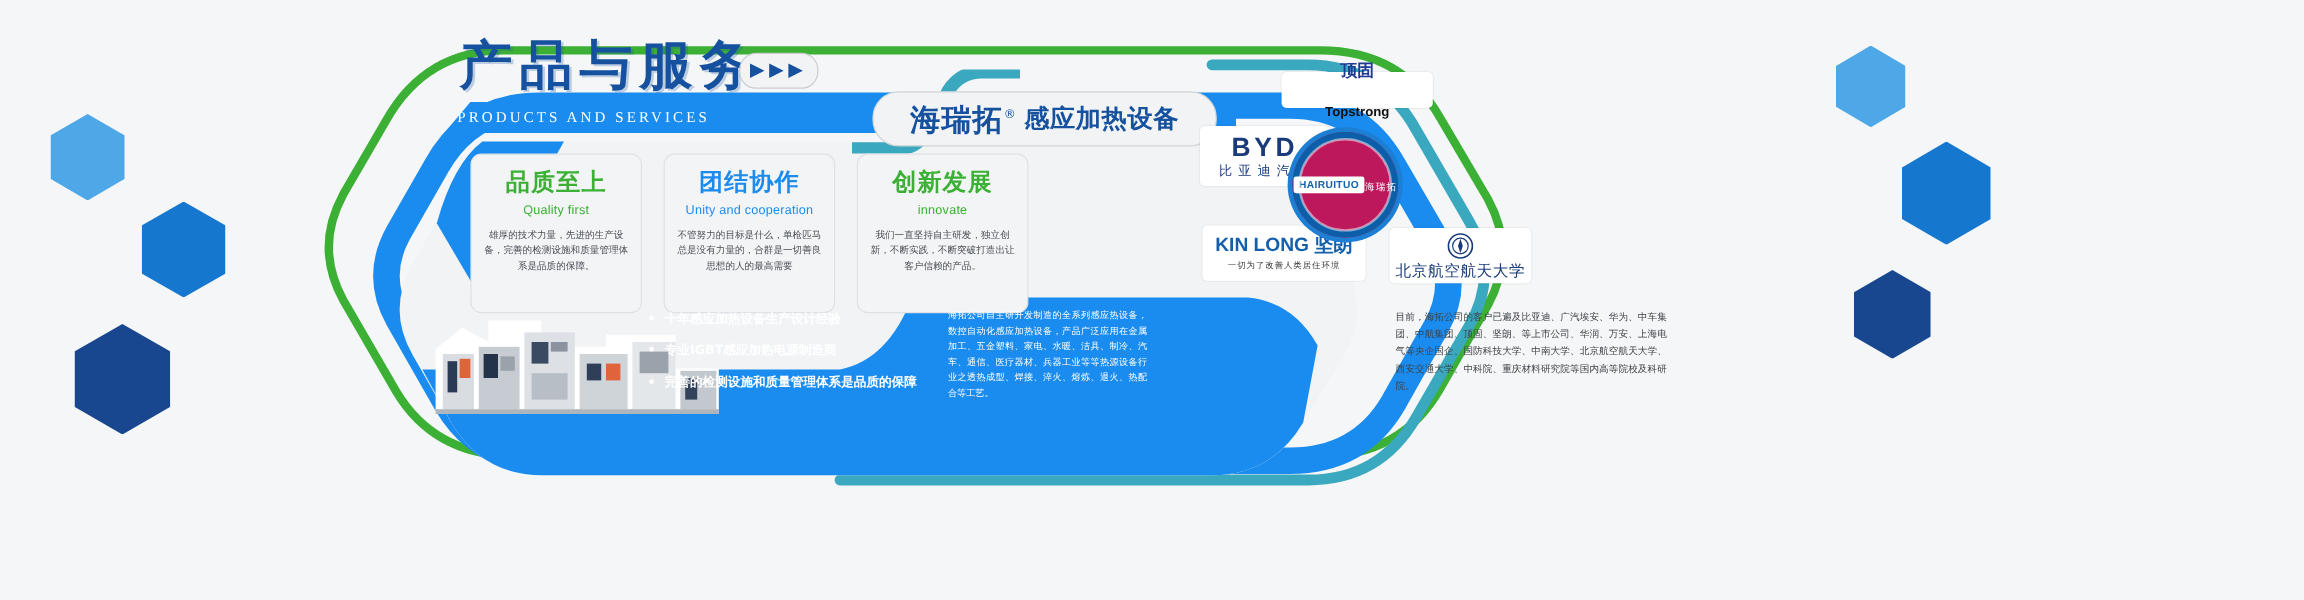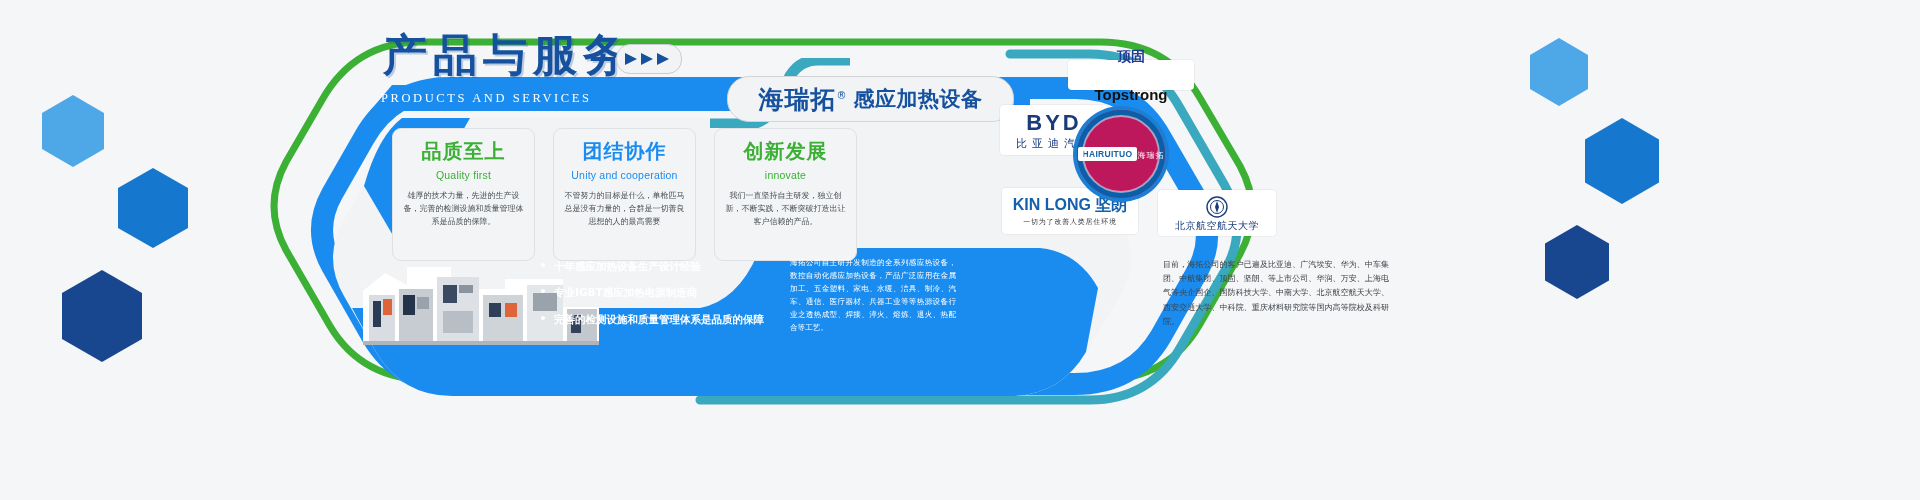--- a/index.html
+++ b/index.html
@@ -238,21 +238,21 @@
       <li>完善的检测设施和质量管理体系是品质的保障</li>
     </ul>
   </div>
 
   <div class="desc-left">海拓公司自主研开发制造的全系列感应热设备，数控自动化感应加热设备，产品广泛应用在金属加工、五金塑料、家电、水暖、洁具、制冷、汽车、通信、医疗器材、兵器工业等等热源设备行业之透热成型、焊接、淬火、熔炼、退火、热配合等工艺。</div>
 
   <div class="logos">
 
     <div class="logo-box" style="left:68px;top:0px;width:126px;height:30px;flex-direction:column;gap:24px;">
       <span class="l1" style="font-size:14px;color:#1f3a93;">顶固</span>
-      <span class="l1" style="font-size:15px;color:#111;">Topstrong</span>
+      <span class="l1" style="font-size:11px;color:#111;">Topstrong</span>
     </div>
 
     <div class="logo-box" style="left:0px;top:45px;width:108px;height:50px;">
       <span class="l1" style="font-size:22px;color:#1a3b7a;letter-spacing:3px;">BYD</span>
       <span class="l2" style="font-size:11px;color:#1a3b7a;margin-top:4px;letter-spacing:1px;">比 亚 迪 汽 车</span>
     </div>
 
 
     <div class="logo-box" style="left:2px;top:128px;width:136px;height:46px;">
       <span class="l1" style="font-size:16px;color:#1560ac;">
@@ -261,21 +261,21 @@
       </span>
       <span class="l2" style="font-size:7px;color:#333;margin-top:5px;letter-spacing:.8px;">一切为了改善人类居住环境</span>
     </div>
 
     <div class="logo-box" style="left:158px;top:130px;width:118px;height:46px;">
       <svg width="22" height="22" viewBox="0 0 22 22">
         <circle cx="11" cy="11" r="10" fill="none" stroke="#1a3b7a" stroke-width="1.4"></circle>
         <circle cx="11" cy="11" r="6.5" fill="none" stroke="#1a3b7a" stroke-width="1"></circle>
         <path d="M 11 5 L 13 11 L 11 17 L 9 11 Z" fill="#1a3b7a"></path>
       </svg>
-      <span class="l2" style="font-size:10px;color:#1a3b7a;margin-top:3px;letter-spacing:.5px;">北京航空航天大学</span>
+      <span class="l2" style="font-size:13px;color:#1a3b7a;margin-top:3px;letter-spacing:.5px;">北京航空航天大学</span>
     </div>
   </div>
 
   <div class="hairuituo-badge">
     <div class="ring"></div>
     <div class="en">HAIRUITUO</div>
     <div class="cn">海瑞拓</div>
   </div>
 
   <div class="right-para">目前，海拓公司的客户已遍及比亚迪、广汽埃安、华为、中车集团、中航集团、顶固、坚朗、等上市公司、华润、万安、上海电气等央企国企、国防科技大学、中南大学、北京航空航天大学、西安交通大学、中科院、重庆材料研究院等国内高等院校及科研院。</div>

